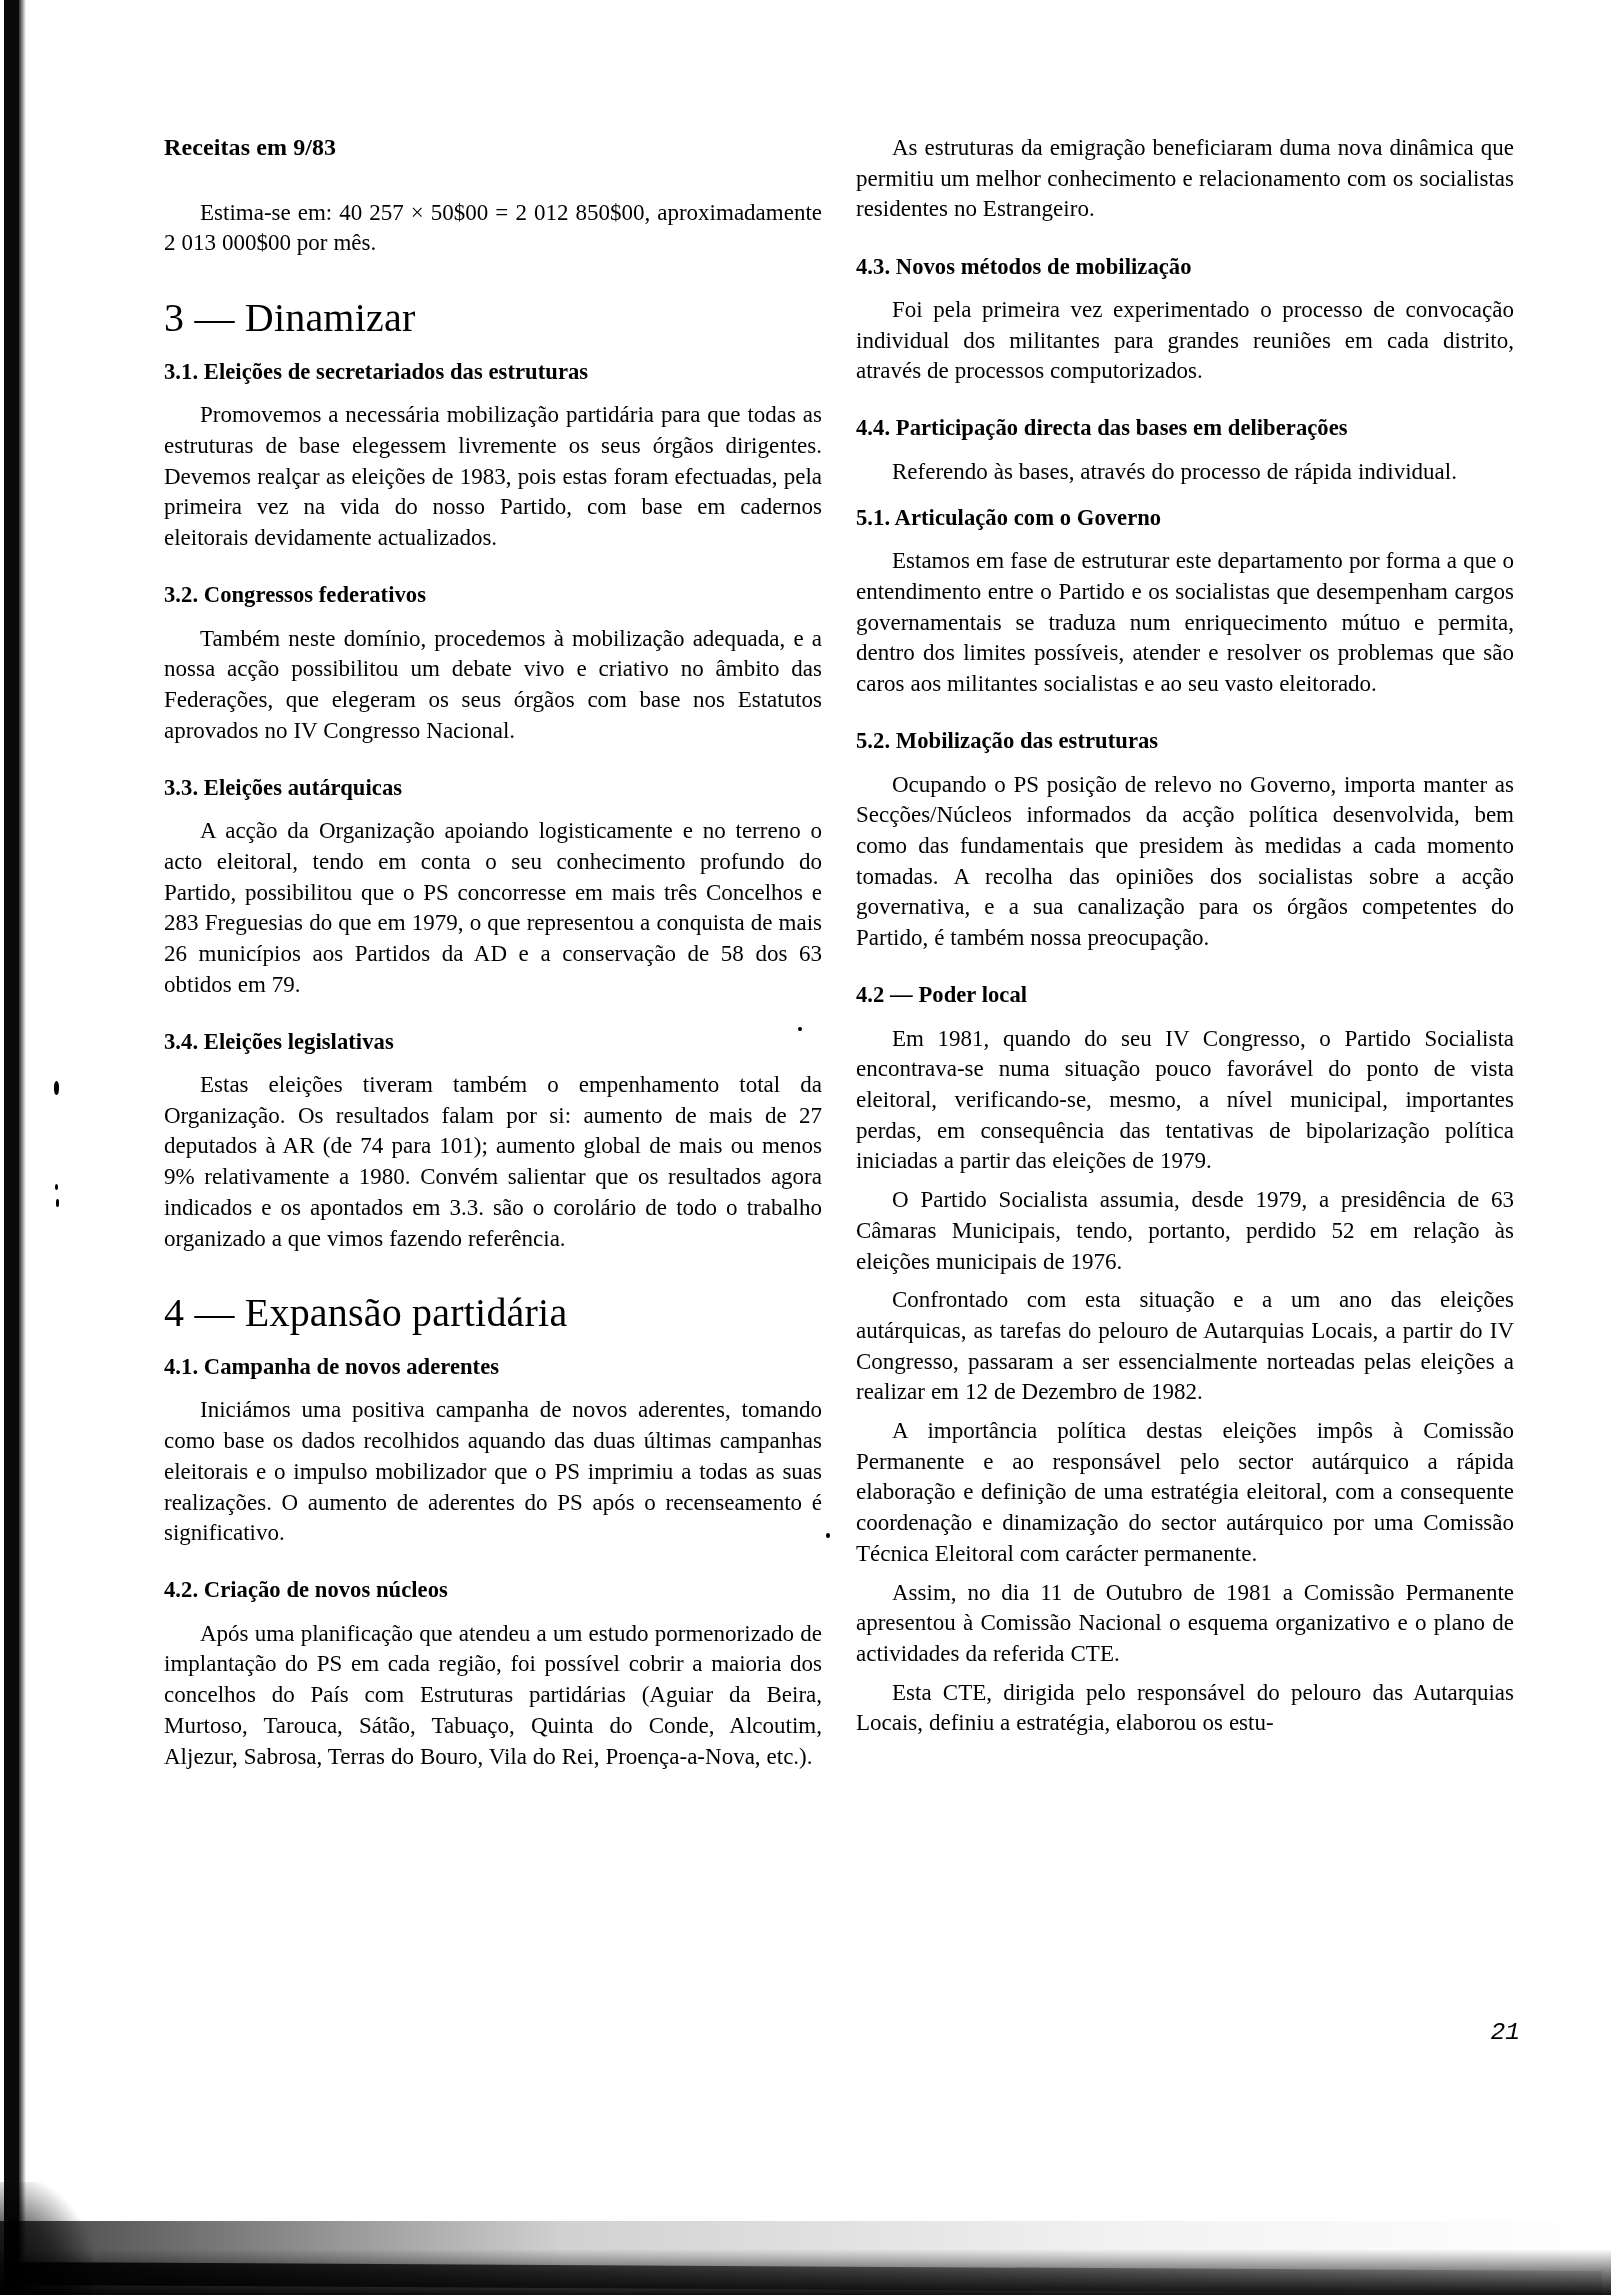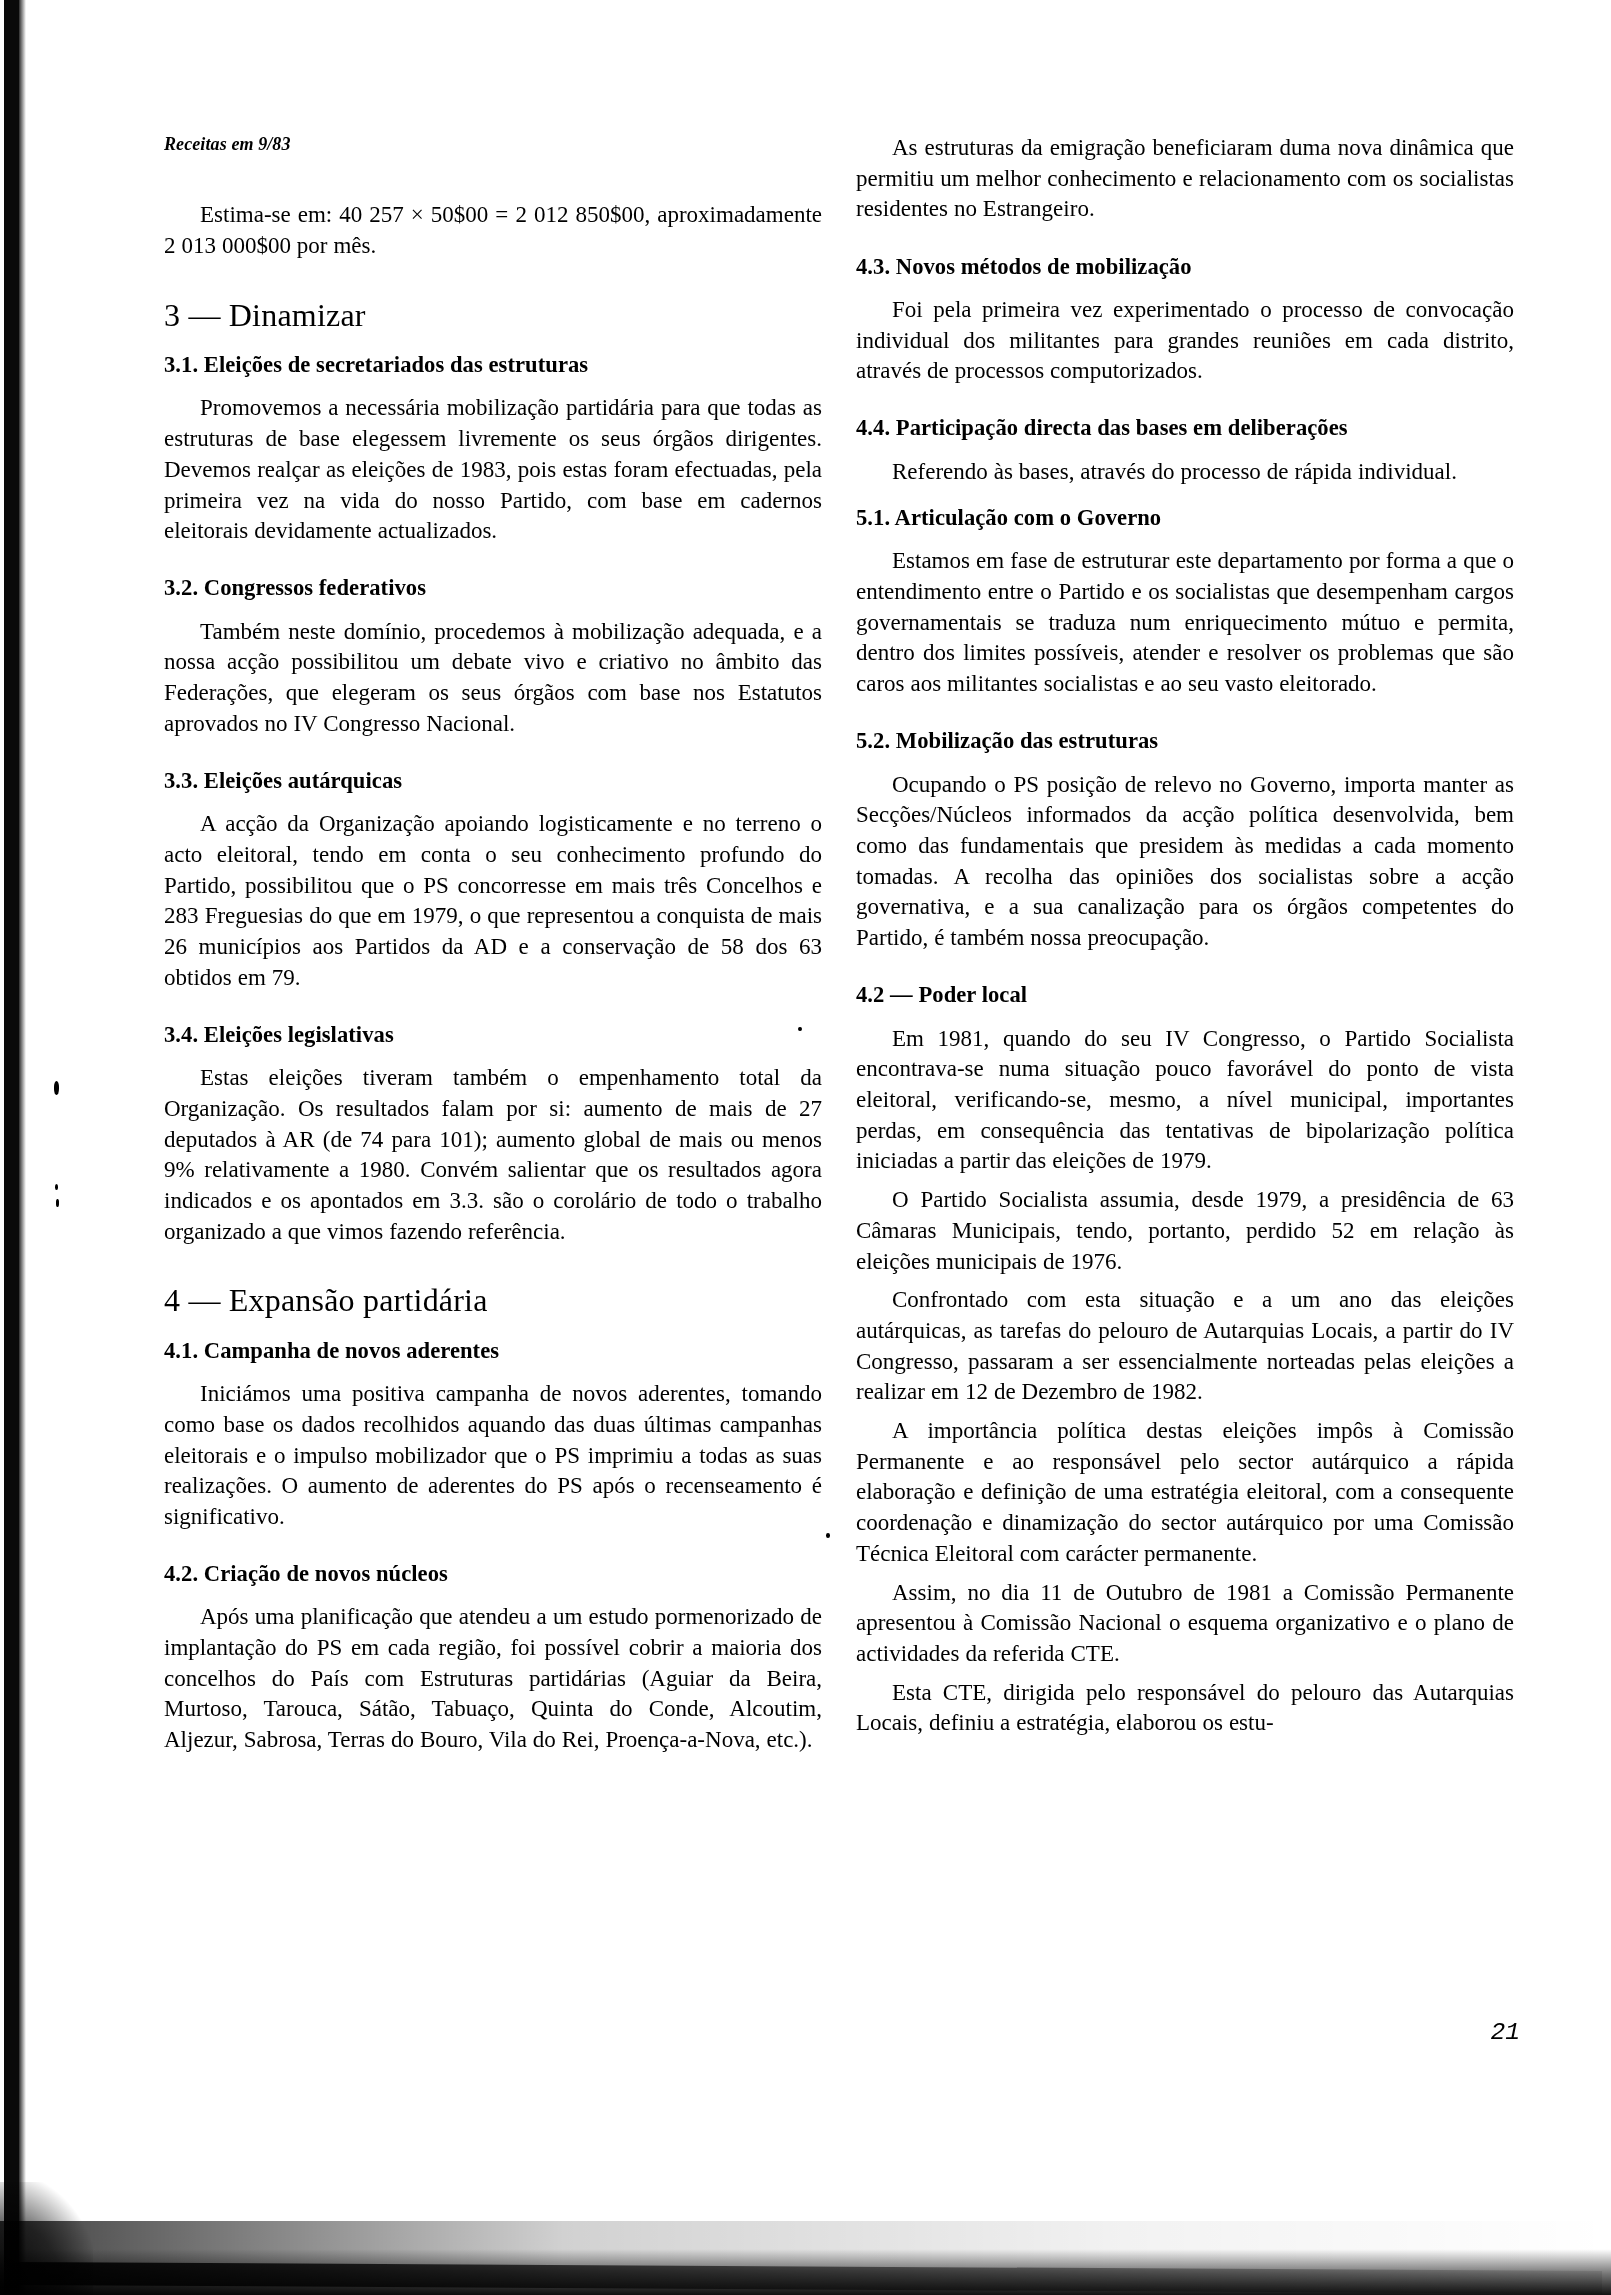--- a/index.html
+++ b/index.html
@@ -80,28 +80,27 @@
     position: absolute;
     top: 133px;
     width: 658px;
   }
   .col-left  { left: 164px; }
   .col-right { left: 856px; }
 
   
   .kicker {
     font-weight: bold;
-    font-size: 18px;
+    font-size: 24px;
     line-height: 1.24;
-    margin: 0 0 45px 0;
+    margin: 0 0 35px 0;
     letter-spacing: 0.1px;
-    font-style: italic;
   }
   .h1 {
-    font-size: 32px;
+    font-size: 40px;
     font-weight: normal;
     line-height: 1.18;
     margin: 35px 0 16.7px 0;
     letter-spacing: 0.2px;
   }
   .h2 {
     font-size: 22.6px;
     font-weight: bold;
     line-height: 1.22;
     margin: 27.5px 0 14.7px 0;

